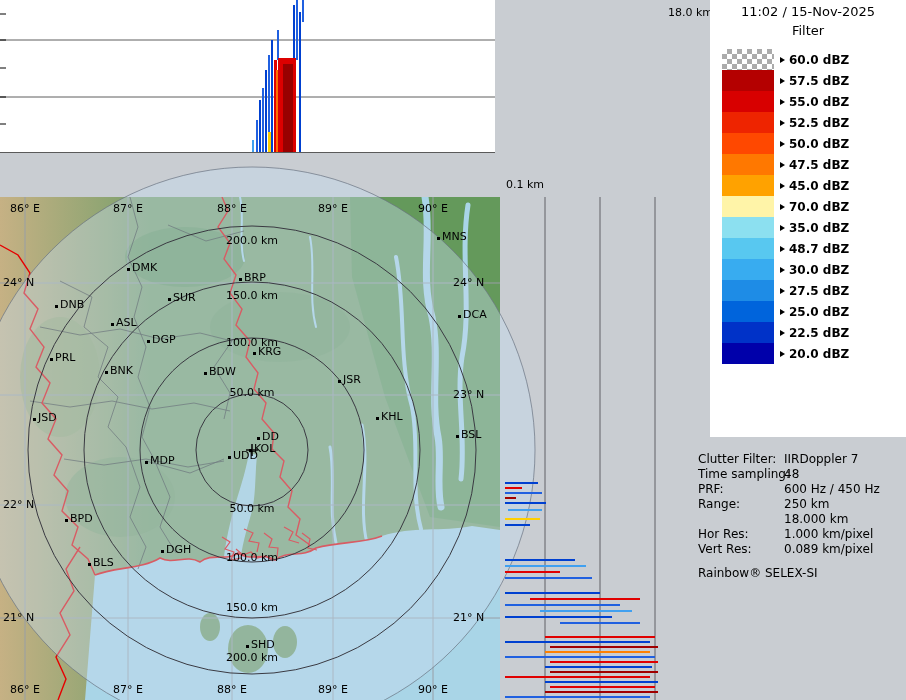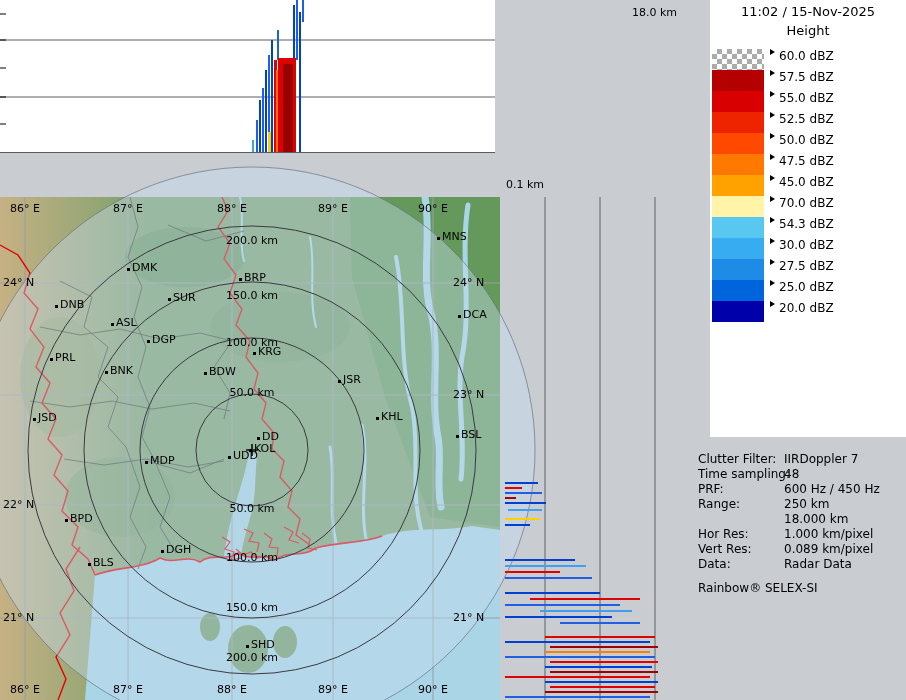--- a/index.html
+++ b/index.html
@@ -22,29 +22,29 @@
   
   #map-labels{left:0;top:197px;width:500px;height:503px;font-size:11px;pointer-events:none;}
   .city{position:absolute;}
   .city .dot{position:absolute;left:0;top:0;width:3px;height:3px;background:#000;}
   .city .nm{position:absolute;left:5px;top:-7px;white-space:nowrap;}
   .ringlab{position:absolute;width:90px;text-align:center;white-space:nowrap;}
   .glab{position:absolute;width:48px;text-align:center;white-space:nowrap;}
   .latlab{position:absolute;white-space:nowrap;}
 
   
-  #hl-18{left:632px;top:6px;font-size:11px;}
+  #hl-18{left:668px;top:6px;font-size:11px;}
   #hl-01{left:506px;top:178px;font-size:11px;}
 
   
   #legend{left:710px;top:0;width:196px;height:437px;background:#ffffff;}
   #legend .t1{font-size:14px;text-align:center;padding-top:7px;}
   #legend .t2{font-size:13px;text-align:center;margin-top:4px;}
   #legend-rows{margin-top:11px;}
-  .lrow{display:flex;height:21px;padding-left:2px;}
+  .lrow{display:flex;align-items:center;height:21px;padding-left:12px;font-weight:bold;}
   .sw{width:52px;height:21px;flex:0 0 52px;}
   .sw.checker{
     background-color:#fff;
     background-image:linear-gradient(45deg,#ababab 25%,transparent 25%,transparent 75%,#ababab 75%),
                      linear-gradient(45deg,#ababab 25%,#ffffff 25%,#ffffff 75%,#ababab 75%);
     background-size:10px 10px;background-position:0 0,5px 5px;
   }
   .tri{width:0;height:0;border-left:5px solid #000;border-top:3px solid transparent;border-bottom:3px solid transparent;margin:0 4px 0 6px;}
   .llab{font-size:12px;white-space:nowrap;}
 
@@ -339,21 +339,21 @@
     <div class="latlab" style="left: 453px; top: 79px;">24° N</div>
     <div class="latlab" style="left: 453px; top: 191px;">23° N</div>
     <div class="latlab" style="left: 453px; top: 414px;">21° N</div>
   </div>
 
 <div id="hl-18" class="abs">18.0 km</div>
 <div id="hl-01" class="abs">0.1 km</div>
 
 <div id="legend" class="abs">
   <div class="t2">11:02 / 15-Nov-2025</div>
-  <div class="t2">Height</div>
+  <div class="t2">Filter</div>
   <div id="legend-rows">
       <div class="lrow">
         <div class="sw checker"></div>
         <div class="tri"></div>
         <div class="llab">60.0 dBZ</div>
       </div>
       <div class="lrow">
         <div class="sw" style="background: rgb(180, 0, 0);"></div>
         <div class="tri"></div>
         <div class="llab">57.5 dBZ</div>
@@ -382,38 +382,48 @@
         <div class="sw" style="background: rgb(255, 162, 0);"></div>
         <div class="tri"></div>
         <div class="llab">45.0 dBZ</div>
       </div>
       <div class="lrow">
         <div class="sw" style="background: rgb(255, 244, 168);"></div>
         <div class="tri"></div>
         <div class="llab">70.0 dBZ</div>
       </div>
       <div class="lrow">
+        <div class="sw" style="background: rgb(140, 224, 240);"></div>
+        <div class="tri"></div>
+        <div class="llab">35.0 dBZ</div>
+      </div>
+      <div class="lrow">
         <div class="sw" style="background: rgb(88, 200, 240);"></div>
         <div class="tri"></div>
-        <div class="llab">54.3 dBZ</div>
+        <div class="llab">48.7 dBZ</div>
       </div>
       <div class="lrow">
         <div class="sw" style="background: rgb(56, 172, 240);"></div>
         <div class="tri"></div>
         <div class="llab">30.0 dBZ</div>
       </div>
       <div class="lrow">
         <div class="sw" style="background: rgb(30, 140, 230);"></div>
         <div class="tri"></div>
         <div class="llab">27.5 dBZ</div>
       </div>
       <div class="lrow">
         <div class="sw" style="background: rgb(0, 100, 220);"></div>
         <div class="tri"></div>
         <div class="llab">25.0 dBZ</div>
+      </div>
+      <div class="lrow">
+        <div class="sw" style="background: rgb(0, 50, 200);"></div>
+        <div class="tri"></div>
+        <div class="llab">22.5 dBZ</div>
       </div>
       <div class="lrow">
         <div class="sw" style="background: rgb(0, 0, 170);"></div>
         <div class="tri"></div>
         <div class="llab">20.0 dBZ</div>
       </div>
     </div>
 </div>
 
 <div id="info" class="abs">
@@ -439,19 +449,15 @@
         <div class="iv">18.000 km</div>
       </div>
       <div class="irow">
         <div class="il">Hor Res:</div>
         <div class="iv">1.000 km/pixel</div>
       </div>
       <div class="irow">
         <div class="il">Vert Res:</div>
         <div class="iv">0.089 km/pixel</div>
       </div>
-      <div class="irow">
-        <div class="il">Data:</div>
-        <div class="iv">Radar Data</div>
-      </div>
     </div>
   <div class="ifoot">Rainbow® SELEX-SI</div>
 </div>
 
 </body></html>

